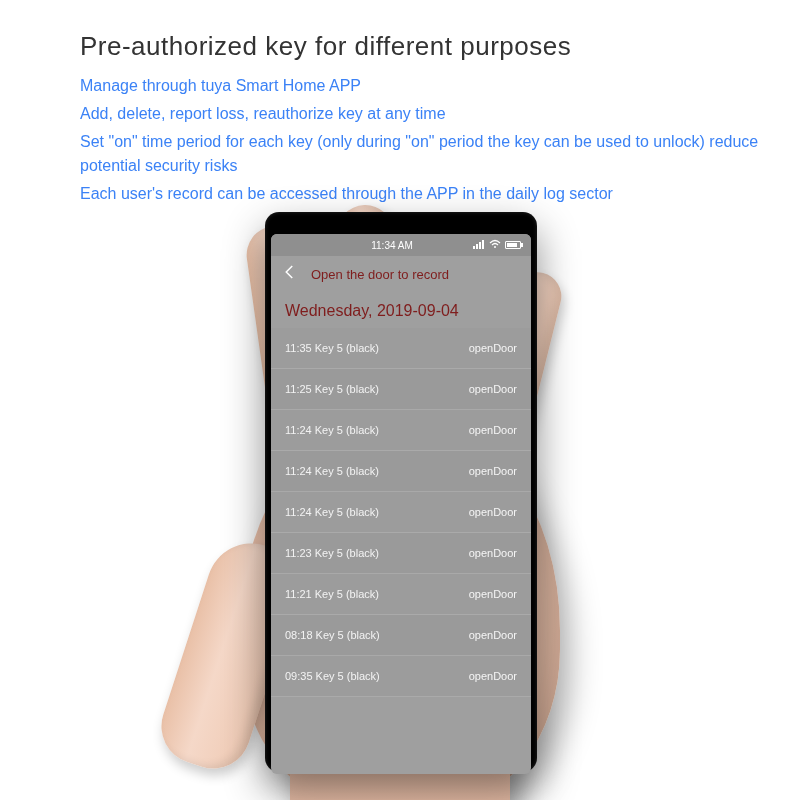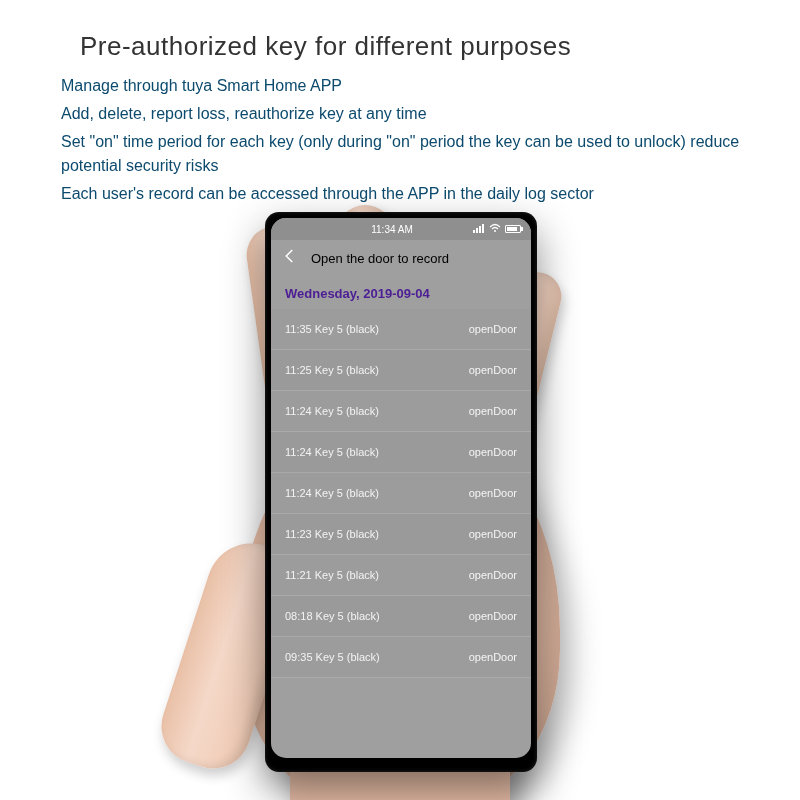--- a/index.html
+++ b/index.html
@@ -14,22 +14,22 @@
   .heading {
     font-size: 26px;
     font-weight: 400;
     color: #333;
     line-height: 1.3;
     padding: 30px 40px 8px 80px;
     letter-spacing: 0.5px;
   }
   .sub {
     font-size: 16px;
-    color: #0c4a6e;
-    padding: 2px 40px 2px 61px;
+    color: #3b82f6;
+    padding: 2px 40px 2px 80px;
     line-height: 1.5;
   }
   .stage {
     position: absolute;
     top: 200px;
     left: 0;
     width: 800px;
     height: 600px;
     display: flex;
     justify-content: center;
@@ -83,24 +83,25 @@
     background: #000;
     border-radius: 14px;
     box-shadow: 0 18px 40px rgba(0,0,0,0.45), inset 0 0 4px rgba(255,255,255,0.15);
     padding: 6px 6px 14px 6px;
     z-index: 5;
   }
   .screen {
     width: 100%;
     height: 100%;
     background: #9f9f9f;
-    border-radius: 15px;
+    border-radius: 6px;
     overflow: hidden;
     position: relative;
     color: #fff;
+    margin-top: 16px;
   }
   .status-bar {
     height: 22px;
     background: #8f8f8f;
     display: flex;
     align-items: center;
     justify-content: space-between;
     padding: 0 10px;
     font-size: 10px;
     color: #fff;
@@ -115,26 +116,26 @@
 
   .app-bar {
     height: 36px;
     display: flex;
     align-items: center;
     padding: 0 10px;
     gap: 12px;
     background: #9f9f9f;
   }
   .back-arrow svg { width: 18px; height: 18px; stroke:#fff; fill:none; stroke-width:2; }
-  .app-title { font-size: 13px; color:#000000; }
+  .app-title { font-size: 13px; color:#7f1d1d; }
 
   .date-header {
-    font-size: 13px;
-    font-weight: 700;
-    color: #4c1d95;
+    font-size: 16px;
+    font-weight: 400;
+    color: #7f1d1d;
     padding: 10px 14px 8px;
     background: #9f9f9f;
   }
   .log-list { }
   .log-row {
     display: flex;
     justify-content: space-between;
     align-items: center;
     padding: 14px 14px;
     font-size: 11px;

